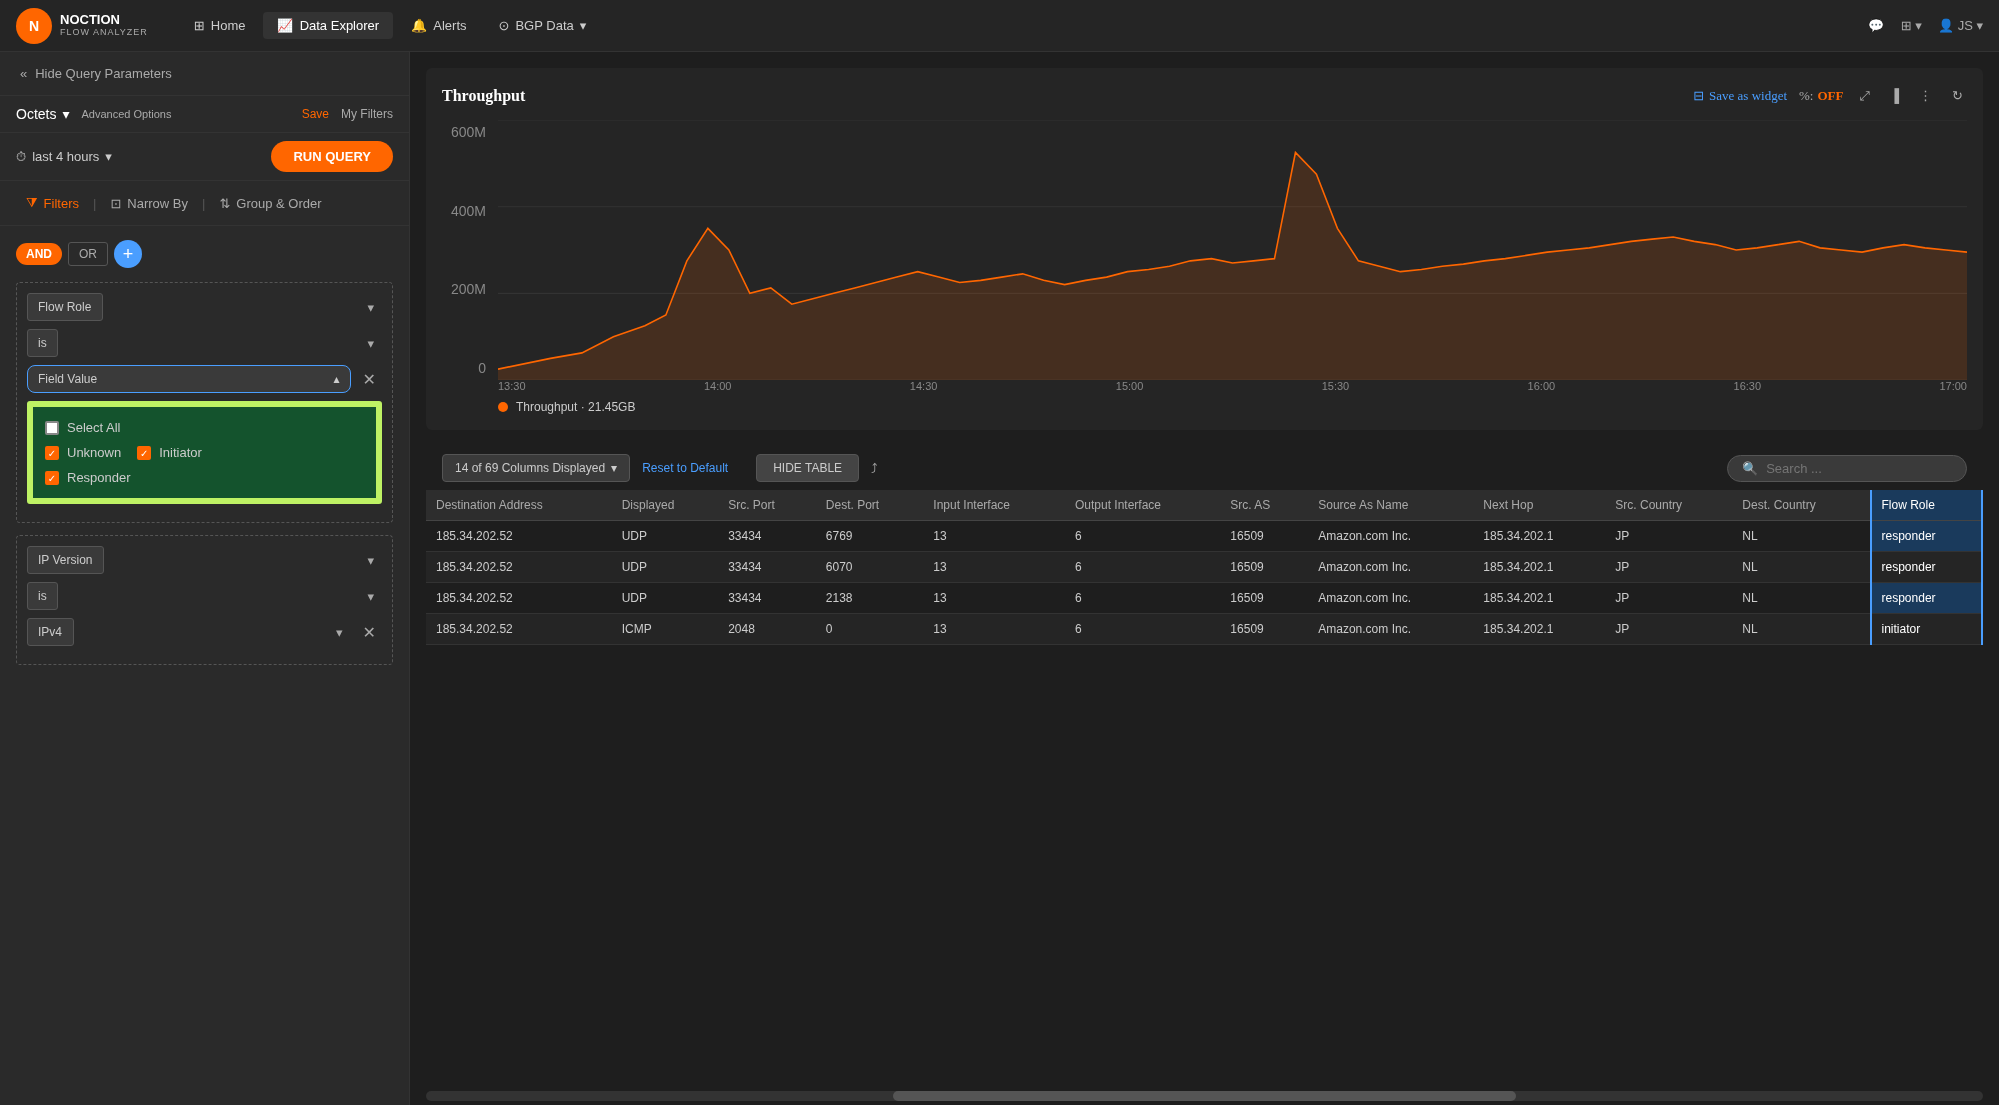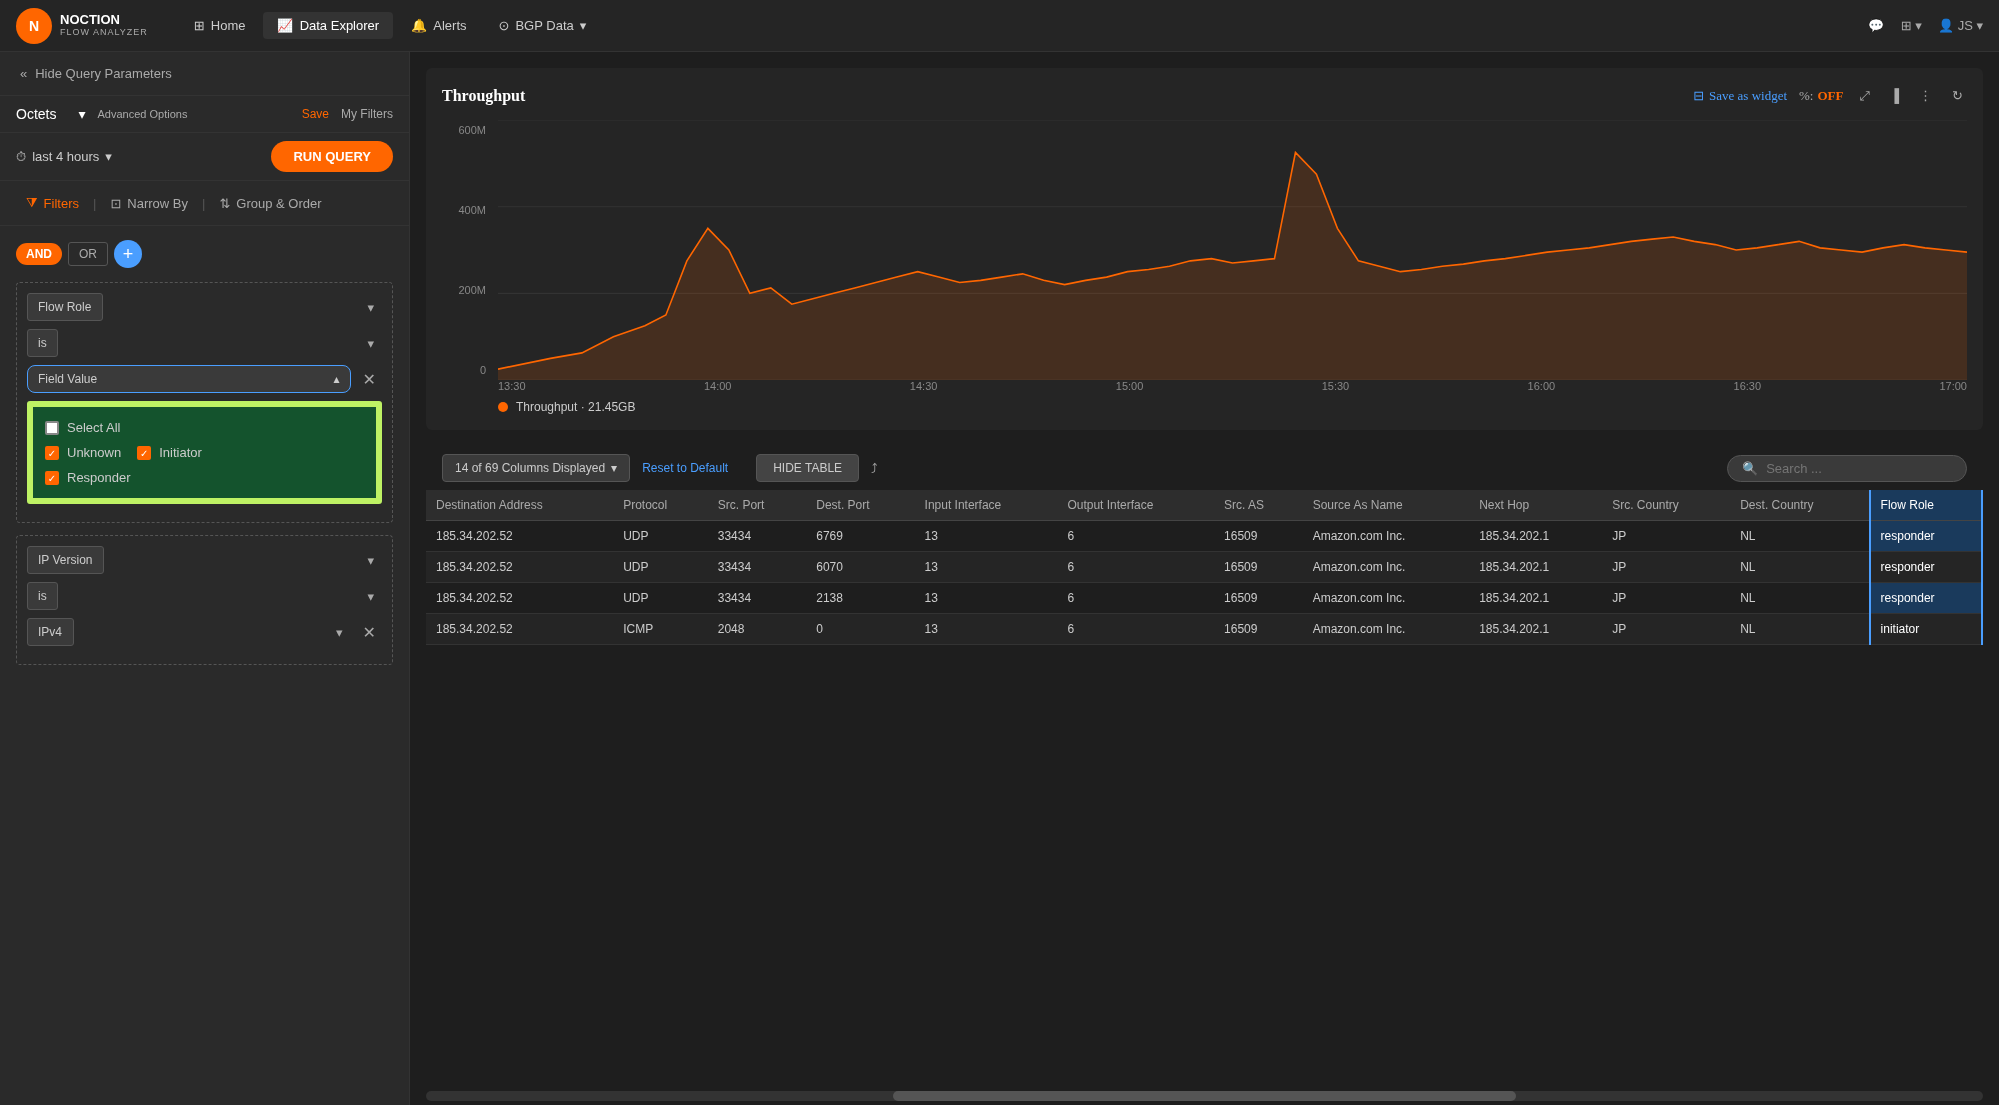--- a/index.html
+++ b/index.html
@@ -18,21 +18,21 @@
     .nav-right { display: flex; align-items: center; gap: 16px; color: #aaa; margin-left: auto; }
 
     
     .main-layout { display: flex; height: calc(1105px - 52px); }
 
     
     .left-panel { width: 410px; background: #2a2a2a; border-right: 1px solid #333; display: flex; flex-direction: column; overflow-y: auto; }
     .hide-query-btn { display: flex; align-items: center; gap: 8px; padding: 14px 20px; color: #aaa; cursor: pointer; font-size: 13px; border-bottom: 1px solid #333; }
 
     .query-bar { display: flex; align-items: center; gap: 12px; padding: 10px 16px; border-bottom: 1px solid #333; }
-    .octets-btn { display: flex; align-items: flex-start; gap: 22px; color: #fff; cursor: pointer; font-size: 14px; font-weight: 500; }
+    .octets-btn { display: flex; align-items: flex-start; gap: 6px; color: #fff; cursor: pointer; font-size: 14px; font-weight: 500; }
     .options-link { color: #aaa; text-decoration: none; cursor: pointer; font-size: 12px; }
     .save-link { color: #f60; text-decoration: none; cursor: pointer; font-size: 12px; }
     .adv-label { color: #aaa; font-size: 11px; }
 
     .time-bar { display: flex; align-items: center; gap: 8px; padding: 8px 16px; border-bottom: 1px solid #333; justify-content: space-between; }
     .time-select { display: flex; align-items: center; gap: 6px; color: #ccc; cursor: pointer; }
     .run-btn { background: #f60; color: #fff; border: none; border-radius: 20px; padding: 8px 22px; font-size: 13px; font-weight: 600; cursor: pointer; }
 
     .filter-tabs { display: flex; align-items: center; gap: 0; padding: 10px 16px; border-bottom: 1px solid #333; }
     .filter-tab { display: flex; align-items: center; gap: 6px; color: #f60; cursor: pointer; padding: 4px 10px; font-size: 13px; }
@@ -70,21 +70,21 @@
     .chart-area { background: #252525; margin: 16px; border-radius: 6px; padding: 16px; flex-shrink: 0; }
     .chart-header { display: flex; align-items: center; justify-content: space-between; margin-bottom: 12px; font-family: Liberation Serif, serif; }
     .chart-title { color: #fff; font-size: 16px; font-weight: 600; }
     .chart-actions { display: flex; align-items: center; gap: 12px; }
     .save-widget-link { color: #4a9eff; font-size: 13px; cursor: pointer; display: flex; align-items: center; gap: 5px; }
     .pct-toggle { display: flex; align-items: center; gap: 4px; font-size: 13px; color: #aaa; }
     .pct-off { color: #f60; font-weight: 600; }
     .chart-icon-btn { color: #aaa; cursor: pointer; padding: 4px; }
 
     .chart-svg-wrap { position: relative; height: 260px; }
-    .chart-y-labels { position: absolute; left: 0; top: 0; height: 100%; display: flex; flex-direction: column; justify-content: space-between; padding: 4px 0; color: #888; font-size: 11px; width: 52px; text-align: right; padding-right: 8px; }
+    .chart-y-labels { position: absolute; left: 0; top: 0; height: 100%; display: flex; flex-direction: column; justify-content: space-between; padding: 4px 0; color: #888; font-size: 14px; width: 52px; text-align: right; padding-right: 8px; }
     .chart-canvas { margin-left: 56px; height: 100%; position: relative; }
     .chart-x-labels { display: flex; justify-content: space-between; margin-left: 56px; color: #888; font-size: 11px; }
 
     .chart-legend { display: flex; align-items: center; gap: 8px; margin-top: 8px; margin-left: 56px; }
     .legend-dot { width: 10px; height: 10px; background: #f60; border-radius: 50%; }
     .legend-text { color: #ccc; font-size: 12px; }
 
     
     .table-toolbar { display: flex; align-items: center; gap: 12px; padding: 8px 16px; margin: 0 16px; }
     .columns-btn { background: #3a3a3a; border: 1px solid #555; border-radius: 4px; color: #ccc; padding: 6px 12px; cursor: pointer; display: flex; align-items: center; gap: 6px; font-size: 12px; }
@@ -334,21 +334,21 @@
         <span>🔍</span>
         <input class="search-input" type="text" placeholder="Search ..." style="">
       </div>
     </div>
 
     <div class="data-table-wrap">
       <table class="data-table col-highlight">
         <thead>
           <tr>
             <th>Destination Address</th>
-            <th>Protocol</th>
+            <th>Displayed</th>
             <th>Src. Port</th>
             <th>Dest. Port</th>
             <th>Input Interface</th>
             <th>Output Interface</th>
             <th>Src. AS</th>
             <th>Source As Name</th>
             <th>Next Hop</th>
             <th>Src. Country</th>
             <th>Dest. Country</th>
             <th>Flow Role</th>

